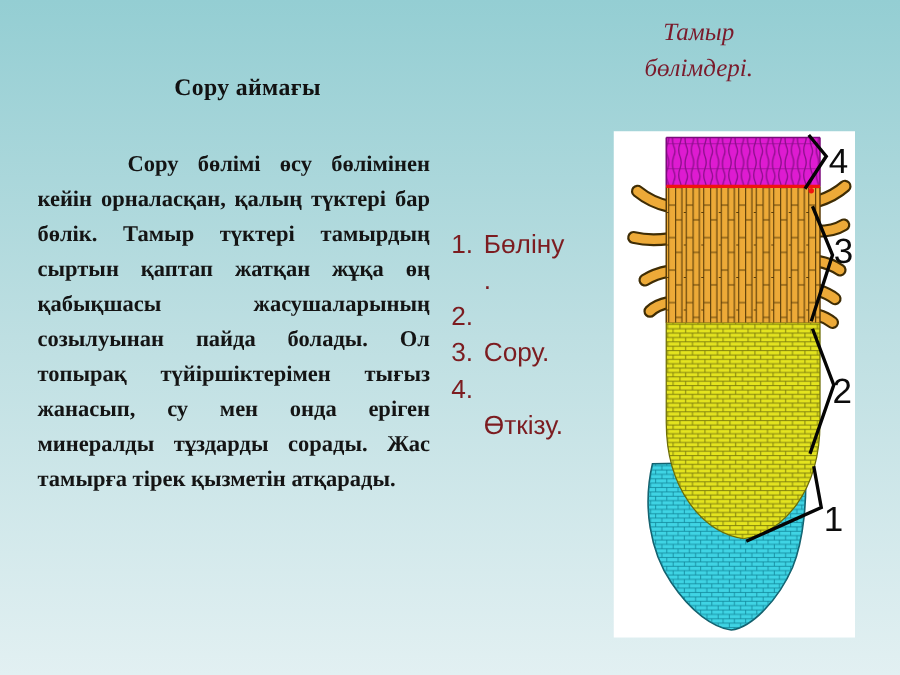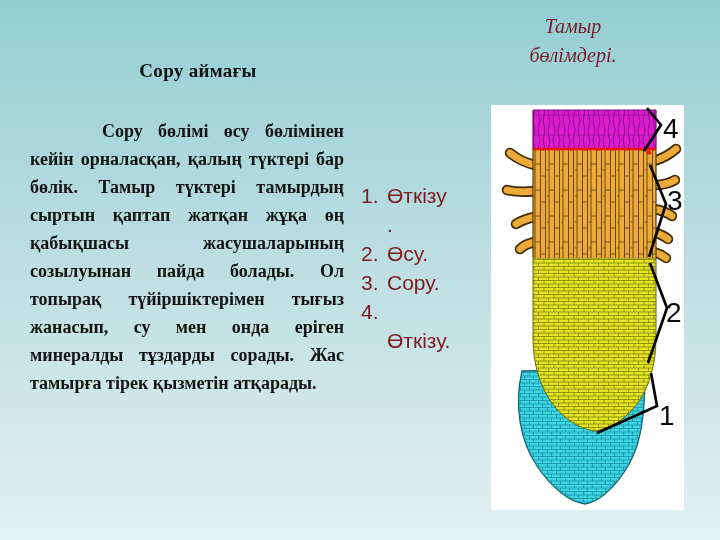--- a/index.html
+++ b/index.html
@@ -7,21 +7,21 @@
     position:relative; width:720px; height:540px; overflow:hidden;
     background:linear-gradient(to bottom, var(--background-top) 0%, #bedfe2 50%, var(--background-bottom) 100%);
     font-family:"Liberation Serif", serif;
   }
   .heading-left {
     position:absolute; left:24px; top:44px; width:316px; margin:16px;
     text-align:center; font-size:19px; font-weight:bold;
     color:var(--heading-color); letter-spacing:0.3px;
   }
   .heading-right {
-    position:absolute; left:503px; top:12px; width:140px;
+    position:absolute; left:489px; top:12px; width:140px;
     text-align:center; font-size:20px; font-style:italic; line-height:1.45;
     color:var(--right-title-color);
   }
   .paragraph {
     position:absolute; left:30px; top:117px; width:314px; margin:0;
     font-size:18px; line-height:28px; text-align:justify; text-indent:72px;
     color:var(--body-color);
     font-weight:bold;
   }
   .zones-list {
@@ -49,29 +49,28 @@
 
   <h1 class="heading-left">Сору аймағы</h1>
 
   <div class="heading-right">Тамыр бөлімдері.</div>
 
   <p class="paragraph">Сору бөлімі өсу бөлімінен кейін орналасқан, қалың түктері бар бөлік. Тамыр түктері тамырдың сыртын қаптап жатқан жұқа өң қабықшасы жасушаларының созылуынан пайда болады. Ол топырақ түйіршіктерімен тығыз жанасып, су мен онда еріген минералды тұздарды сорады. Жас тамырға тірек қызметін атқарады.</p>
 
   <div class="zones-list">
     <div class="zl-line">
       <span class="zl-num">1.</span>
-      <span class="zl-text">Өткізу</span>
+      <span class="zl-text">Бөліну</span>
     </div>
     <div class="zl-line">
       <span class="zl-num"></span>
       <span class="zl-text">.</span>
     </div>
     <div class="zl-line">
       <span class="zl-num">2.</span>
-      <span class="zl-text">Өсу.</span>
     </div>
     <div class="zl-line">
       <span class="zl-num">3.</span>
       <span class="zl-text">Сору.</span>
     </div>
     <div class="zl-line">
       <span class="zl-num">4.</span>
       <span class="zl-text"></span>
     </div>
     <div class="zl-line">

